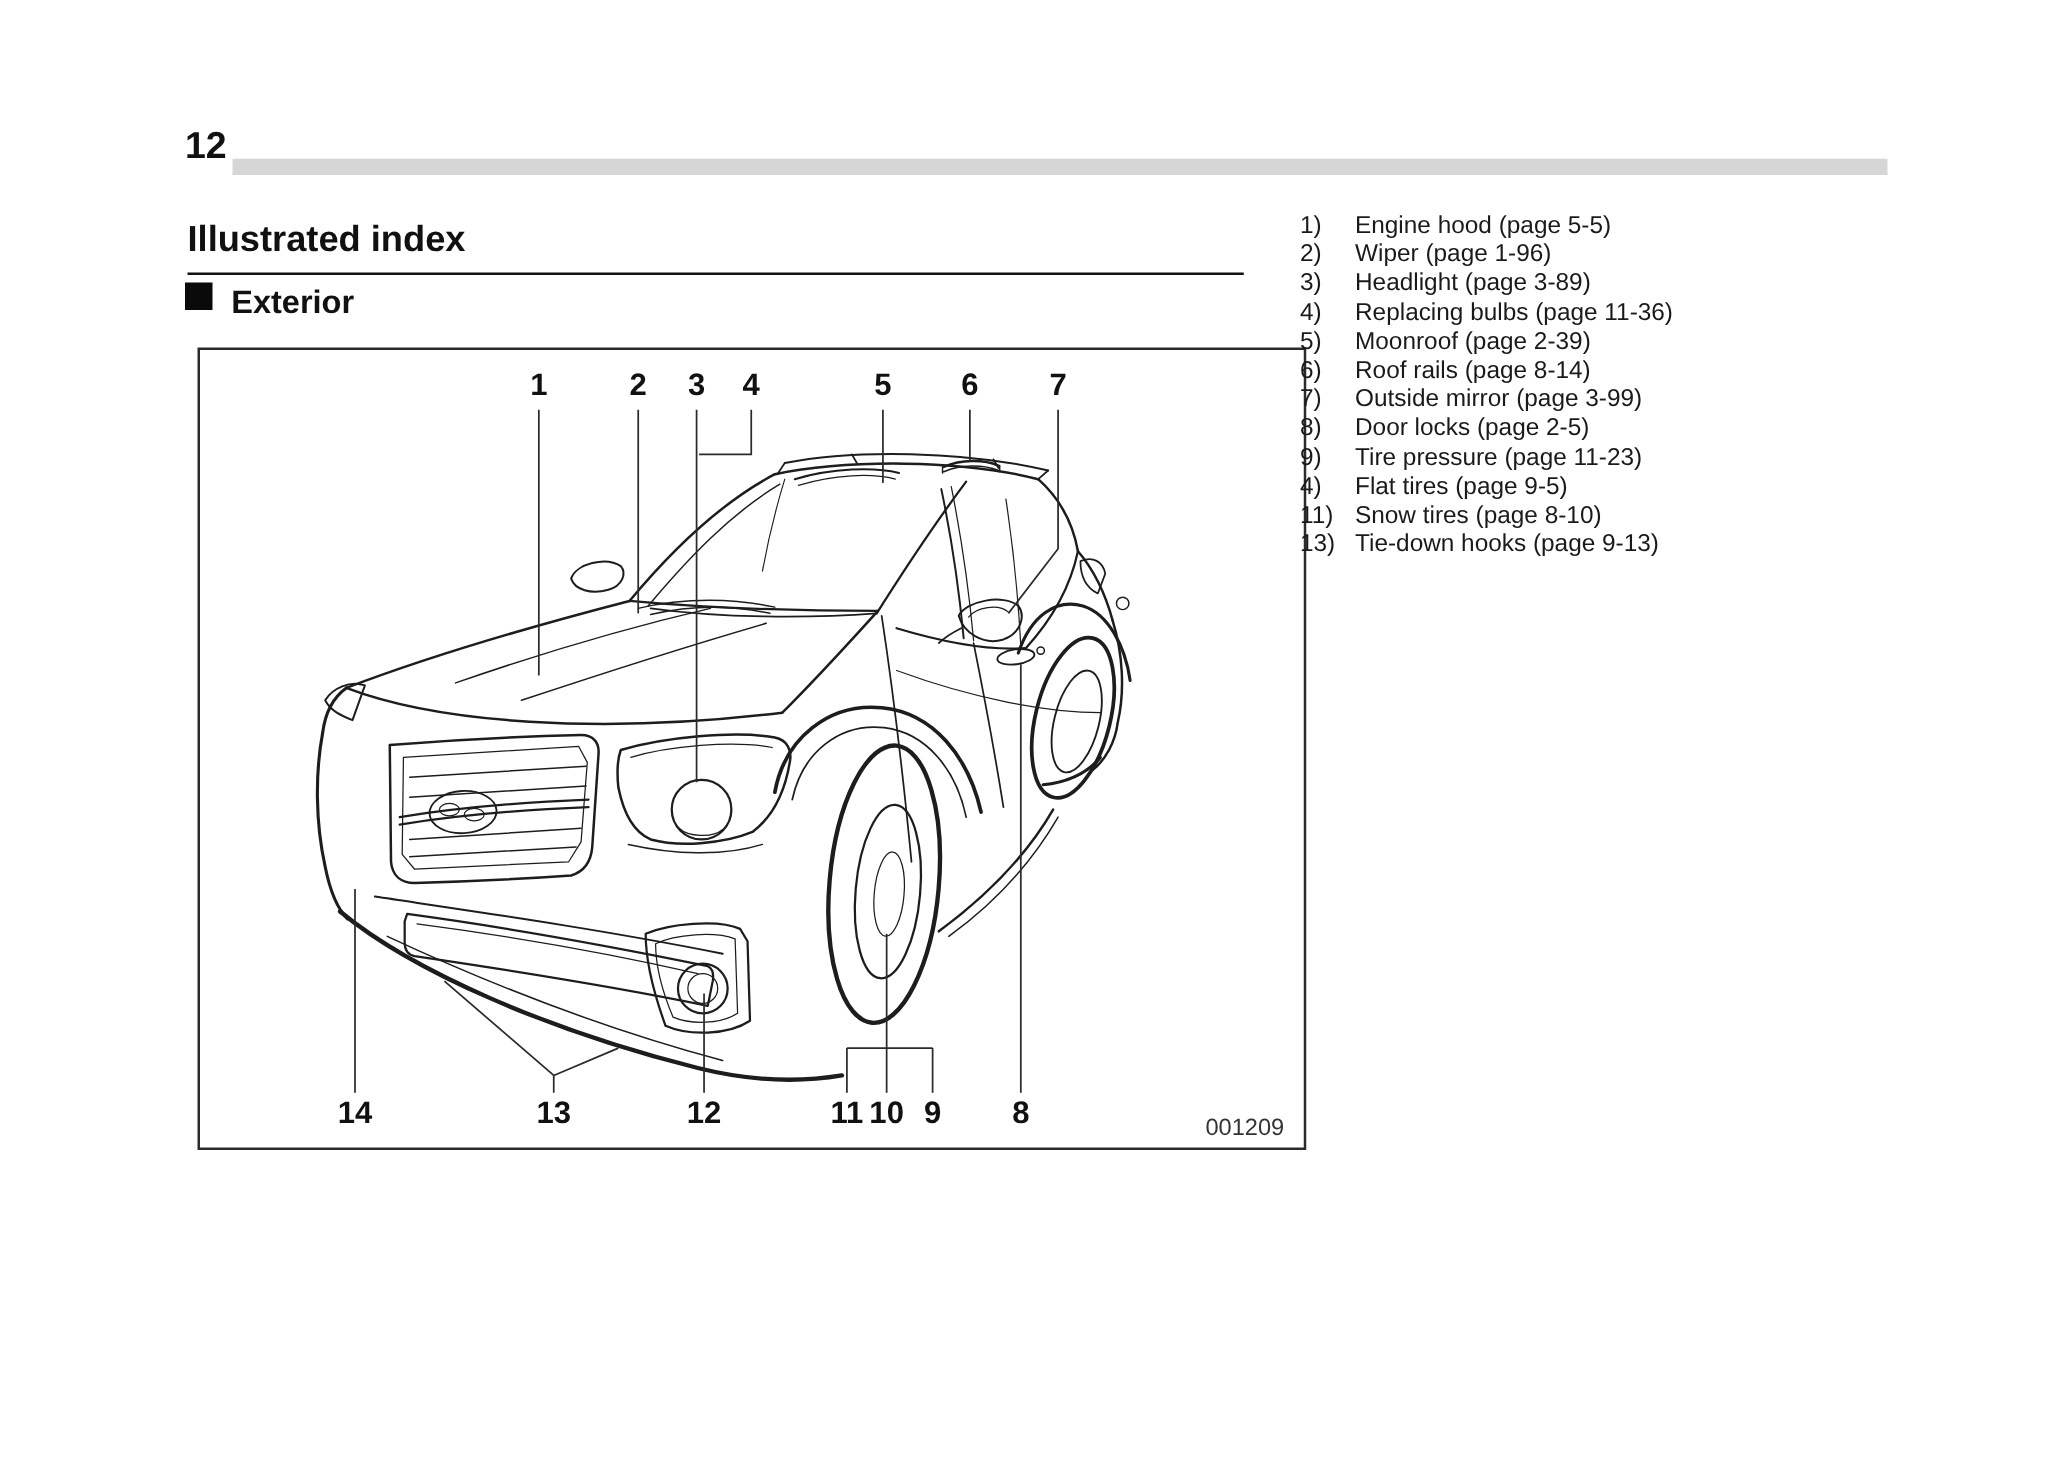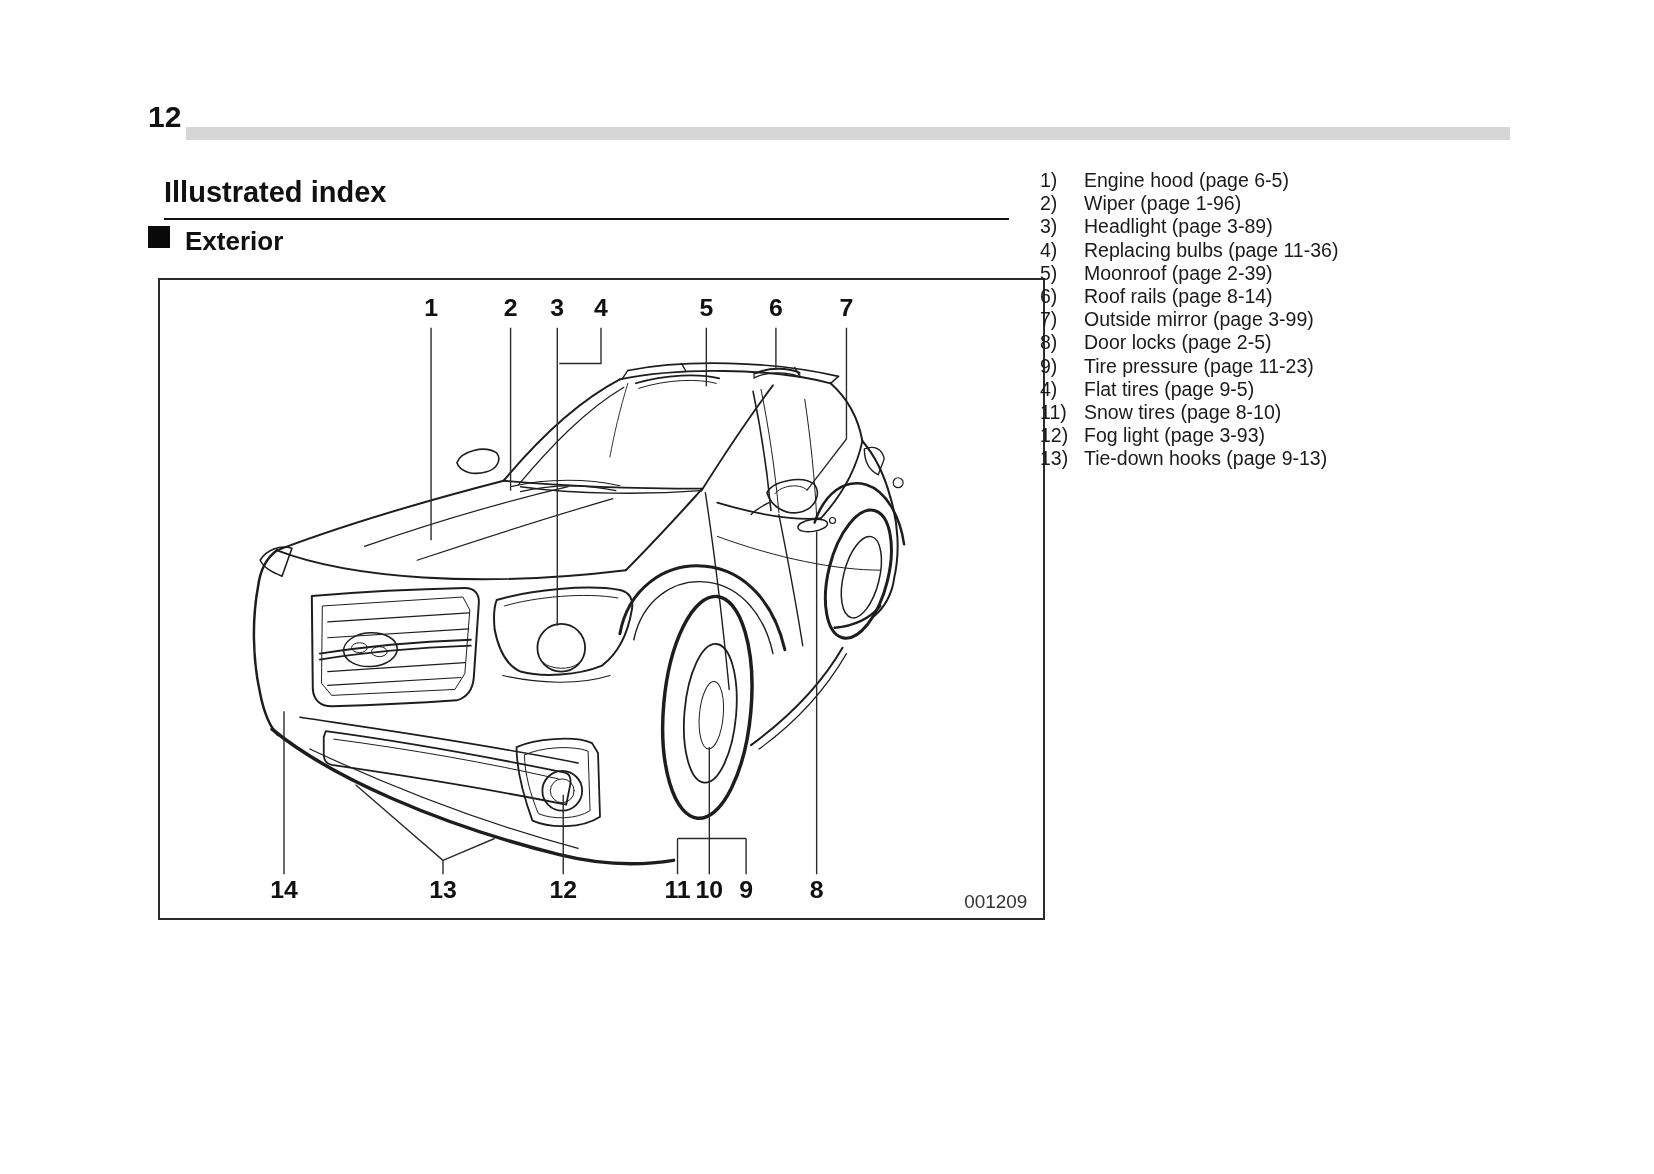--- a/index.html
+++ b/index.html
@@ -4,21 +4,21 @@
 <style>
   html,body{margin:0;padding:0;background:#ffffff;}
   body{font-family:"Liberation Sans","DejaVu Sans",sans-serif;color:#1c1c1c;}
   #page{position:relative;width:1596px;height:1174px;background:#ffffff;overflow:hidden;}
 
   
   .page-number{position:absolute;left:148px;top:100px;font-size:30px;font-weight:bold;color:#111;z-index:2;}
   .header-bar{position:absolute;left:186px;top:127px;width:1324px;height:13px;background:#d6d6d6;}
 
   
-  .doc-title{position:absolute;left:164px;top:176px;width:845px;font-size:29px;font-weight:bold;color:#111;
+  .doc-title{position:absolute;left:150px;top:176px;width:845px;font-size:29px;font-weight:bold;color:#111;
              border-bottom:2px solid #111;padding-bottom:9px;margin:0;}
   .section-head{position:absolute;left:148px;top:226px;display:flex;align-items:flex-start;gap:15px;}
   .section-bullet{width:22px;height:22px;background:#0a0a0a;display:inline-block;}
   .section-label{font-size:26px;font-weight:bold;color:#111;}
 
   
   .figure-box{position:absolute;left:158px;top:278px;width:887px;height:642px;border:2px solid #2b2b2b;box-sizing:border-box;background:#fff;}
   .figure-box svg{display:block;width:100%;height:100%;}
   svg .body-line{fill:none;stroke:#1d1d1d;stroke-linecap:round;stroke-linejoin:round;}
   svg .callout-line{fill:none;stroke:#2b2b2b;stroke-width:1.4;}
@@ -171,21 +171,21 @@
         <text class="callout-num" x="660" y="622">8</text>
       </g>
 
       <text class="fig-code" x="872" y="632">001209</text>
     </svg>
   </div>
 
   <div class="legend" id="legend">
     <div class="legend-row">
       <span class="legend-num">1)</span>
-      <span class="legend-label">Engine hood (page 6-5)</span>
+      <span class="legend-label">Engine hood (page 5-5)</span>
     </div>
 
     <div class="legend-row">
       <span class="legend-num">2)</span>
       <span class="legend-label">Wiper (page 1-96)</span>
     </div>
 
     <div class="legend-row">
       <span class="legend-num">3)</span>
       <span class="legend-label">Headlight (page 3-89)</span>
@@ -224,24 +224,20 @@
     <div class="legend-row">
       <span class="legend-num">4)</span>
       <span class="legend-label">Flat tires (page 9-5)</span>
     </div>
 
     <div class="legend-row">
       <span class="legend-num">11)</span>
       <span class="legend-label">Snow tires (page 8-10)</span>
     </div>
 
-    <div class="legend-row">
-      <span class="legend-num">12)</span>
-      <span class="legend-label">Fog light (page 3-93)</span>
-    </div>
 
     <div class="legend-row">
       <span class="legend-num">13)</span>
       <span class="legend-label">Tie-down hooks (page 9-13)</span>
     </div>
 
   </div>
 
 </div>
 

